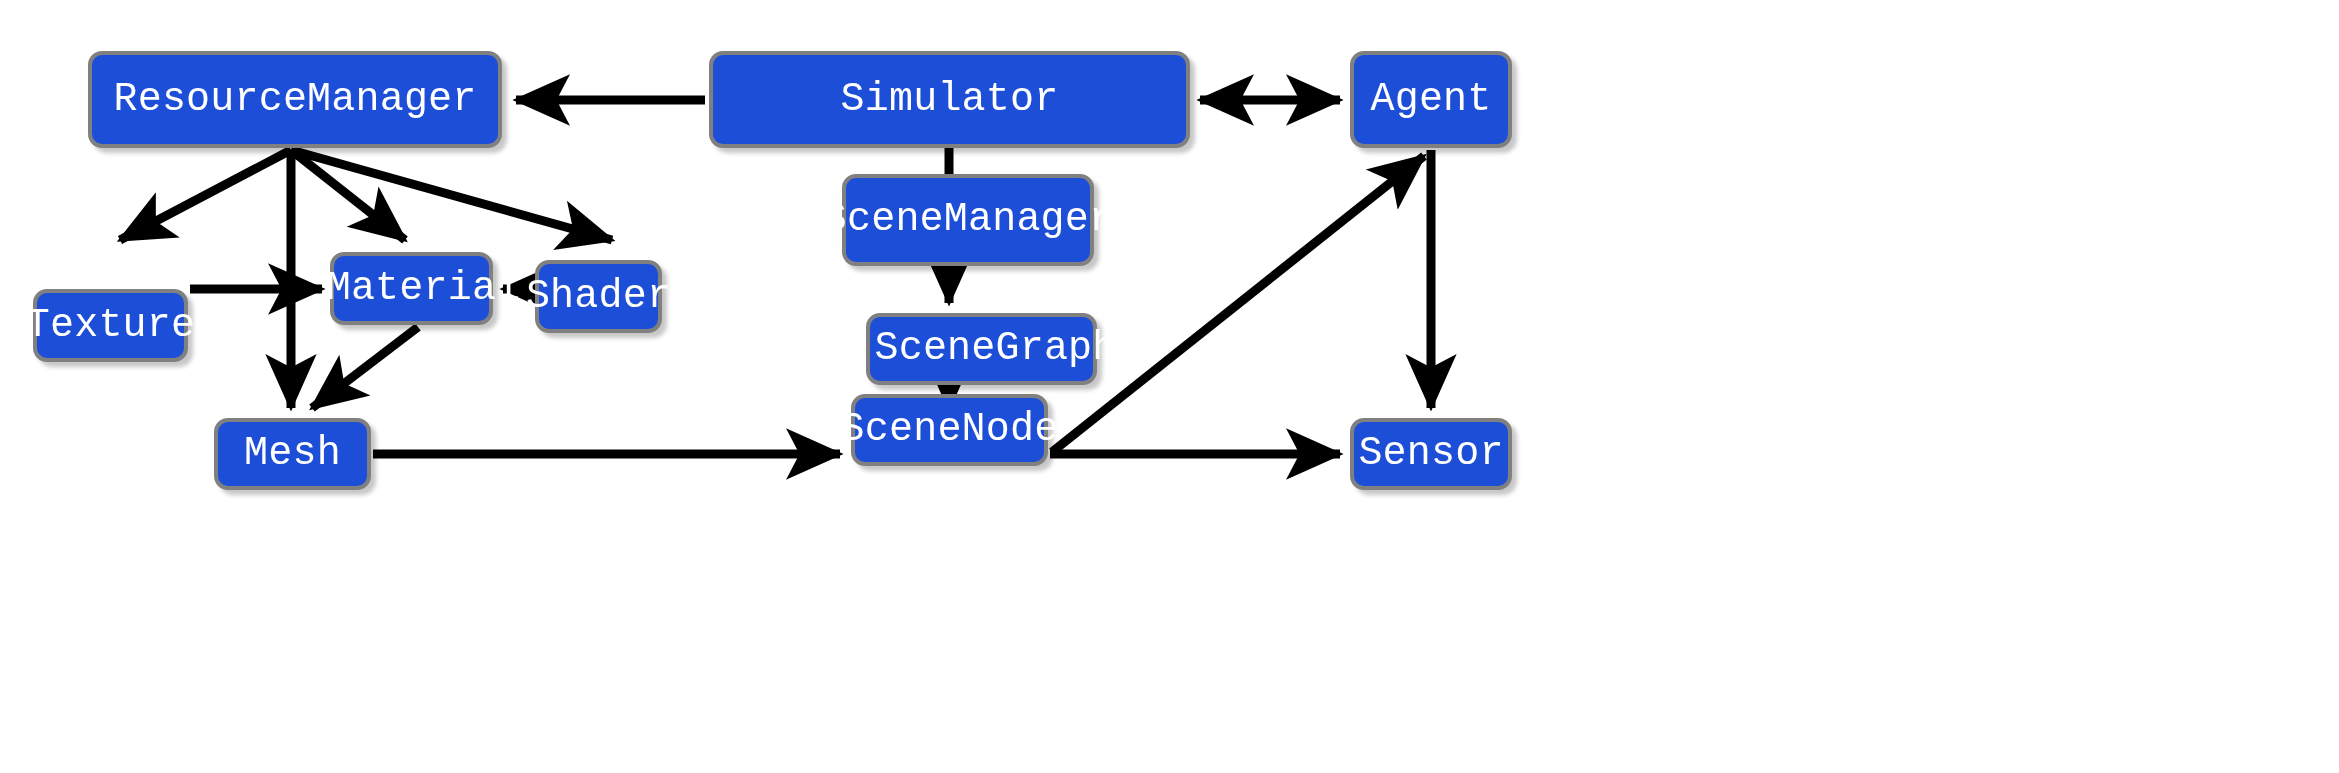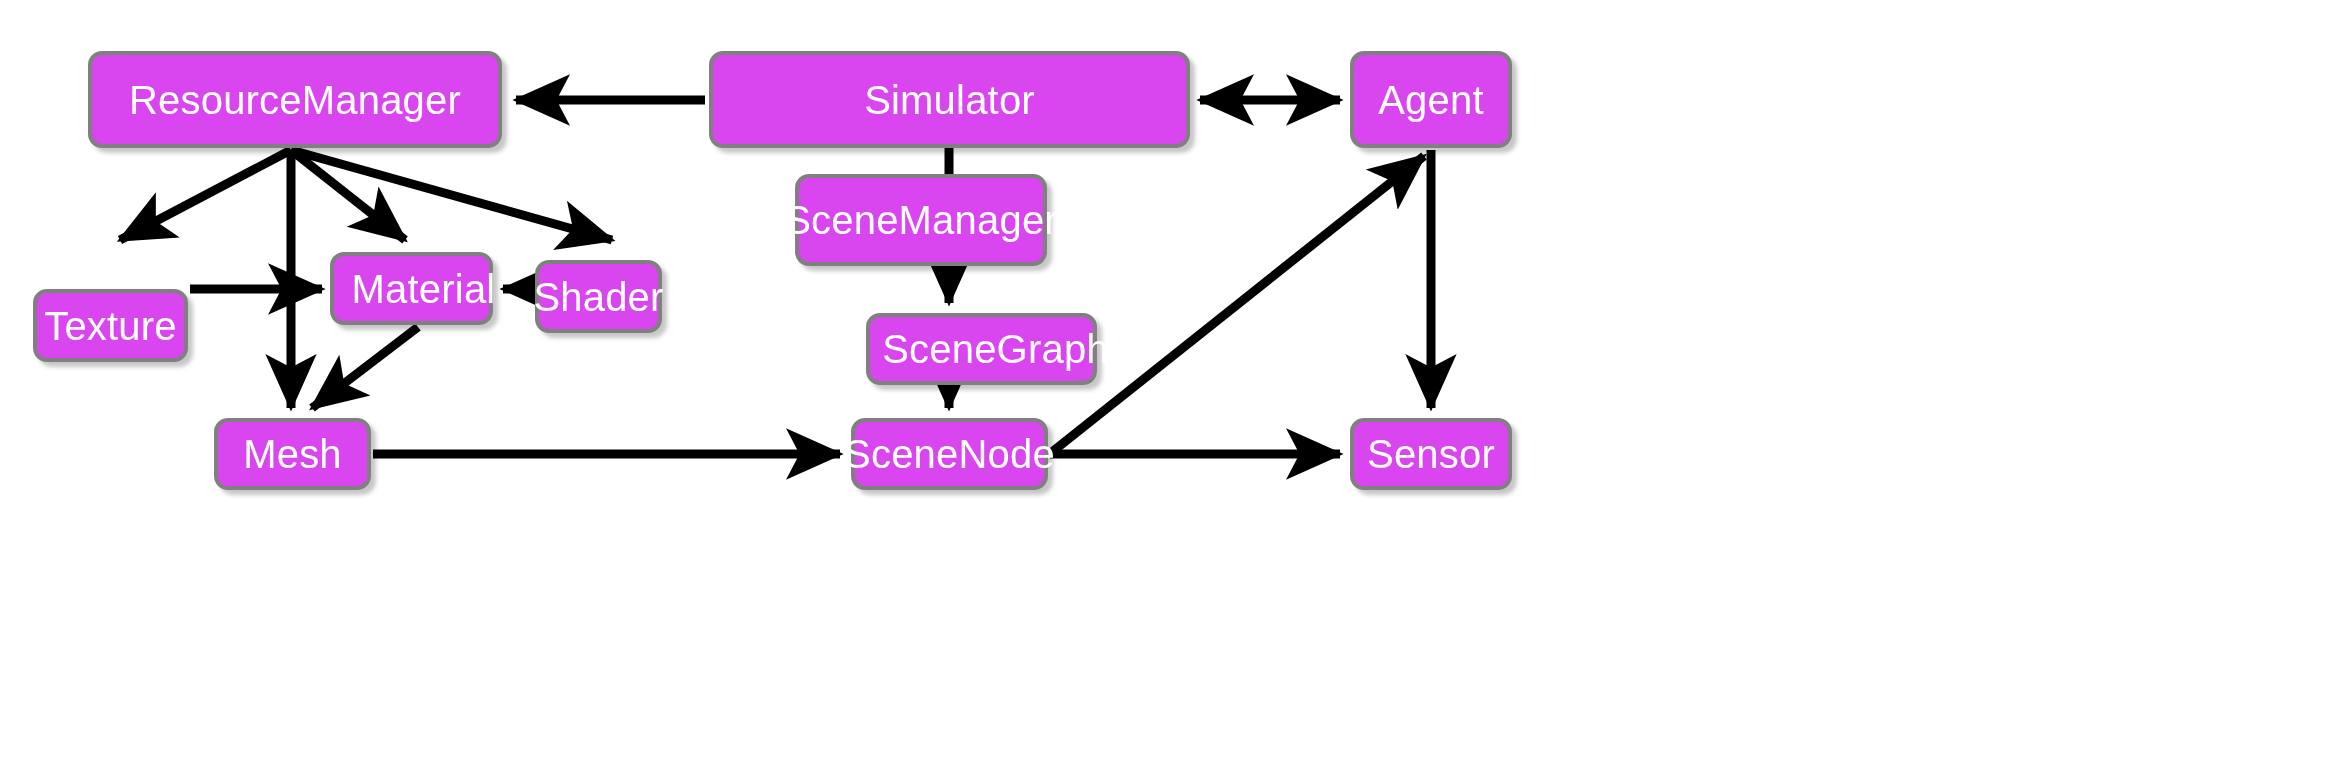--- a/index.html
+++ b/index.html
@@ -19,28 +19,29 @@
     position: absolute;
     left: 0;
     top: 0;
     width: 2339px;
     height: 773px;
     pointer-events: none;
   }
   .node {
     position: absolute;
     box-sizing: border-box;
-    background: #d946ef;
+    background: #1d4ed8;
     border: 4px solid #808080;
     border-radius: 14px;
     box-shadow: 5px 5px 4px rgba(0,0,0,0.22);
     display: flex;
     align-items: center;
     justify-content: center;
     z-index: 5;
+    font-family: Liberation Mono, monospace;
   }
   .node-label {
     color: #ffffff;
     font-size: 40px;
     font-weight: 400;
     letter-spacing: 0.2px;
     line-height: 1;
     white-space: nowrap;
     text-align: center;
   }
@@ -98,21 +99,21 @@
   </div>
 
   <div class="node" style="left:709px; top:51px; width:481px; height:97px;align-items:center;">
     <span class="node-label">Simulator</span>
   </div>
 
   <div class="node" style="left:1350px; top:51px; width:162px; height:97px;">
     <span class="node-label">Agent</span>
   </div>
 
-  <div class="node" style="left:795px; top:174px; width:252px; height:92px;align-items:center;">
+  <div class="node" style="left:842px; top:174px; width:252px; height:92px;align-items:center;">
     <span class="node-label">SceneManager</span>
   </div>
 
   <div class="node" style="left:33px; top:252px; width:155px; height:73px;margin-top:37px;">
     <span class="node-label">Texture</span>
   </div>
 
   <div class="node" style="left:330px; top:252px; width:163px; height:73px;padding-left:24px;">
     <span class="node-label">Material</span>
   </div>
@@ -122,21 +123,21 @@
   </div>
 
   <div class="node" style="left:866px; top:313px; width:231px; height:72px;padding-left:28px;">
     <span class="node-label">SceneGraph</span>
   </div>
 
   <div class="node" style="left:214px; top:418px; width:157px; height:72px;">
     <span class="node-label">Mesh</span>
   </div>
 
-  <div class="node" style="left:851px; top:418px; width:197px; height:72px;">
+  <div class="node" style="left:851px; top:394px; width:197px; height:72px;">
     <span class="node-label">SceneNode</span>
   </div>
 
   <div class="node" style="left:1350px; top:418px; width:162px; height:72px;">
     <span class="node-label">Sensor</span>
   </div>
 
 </div>
 
 </body></html>

